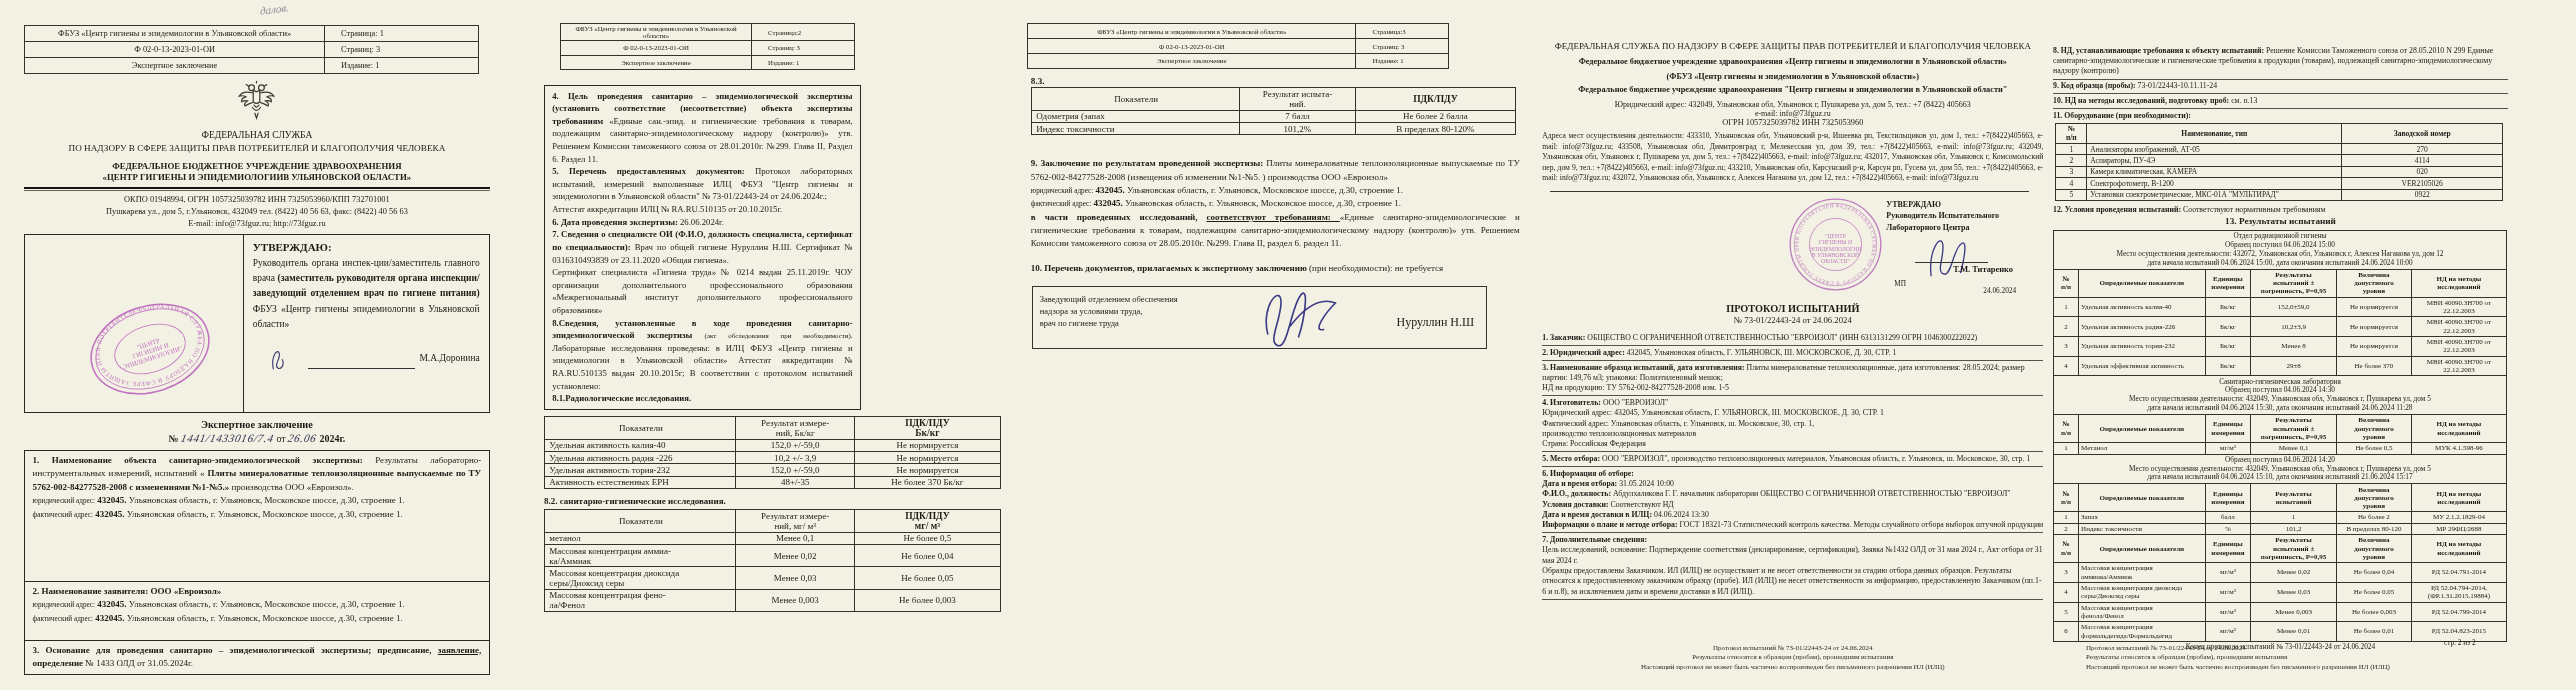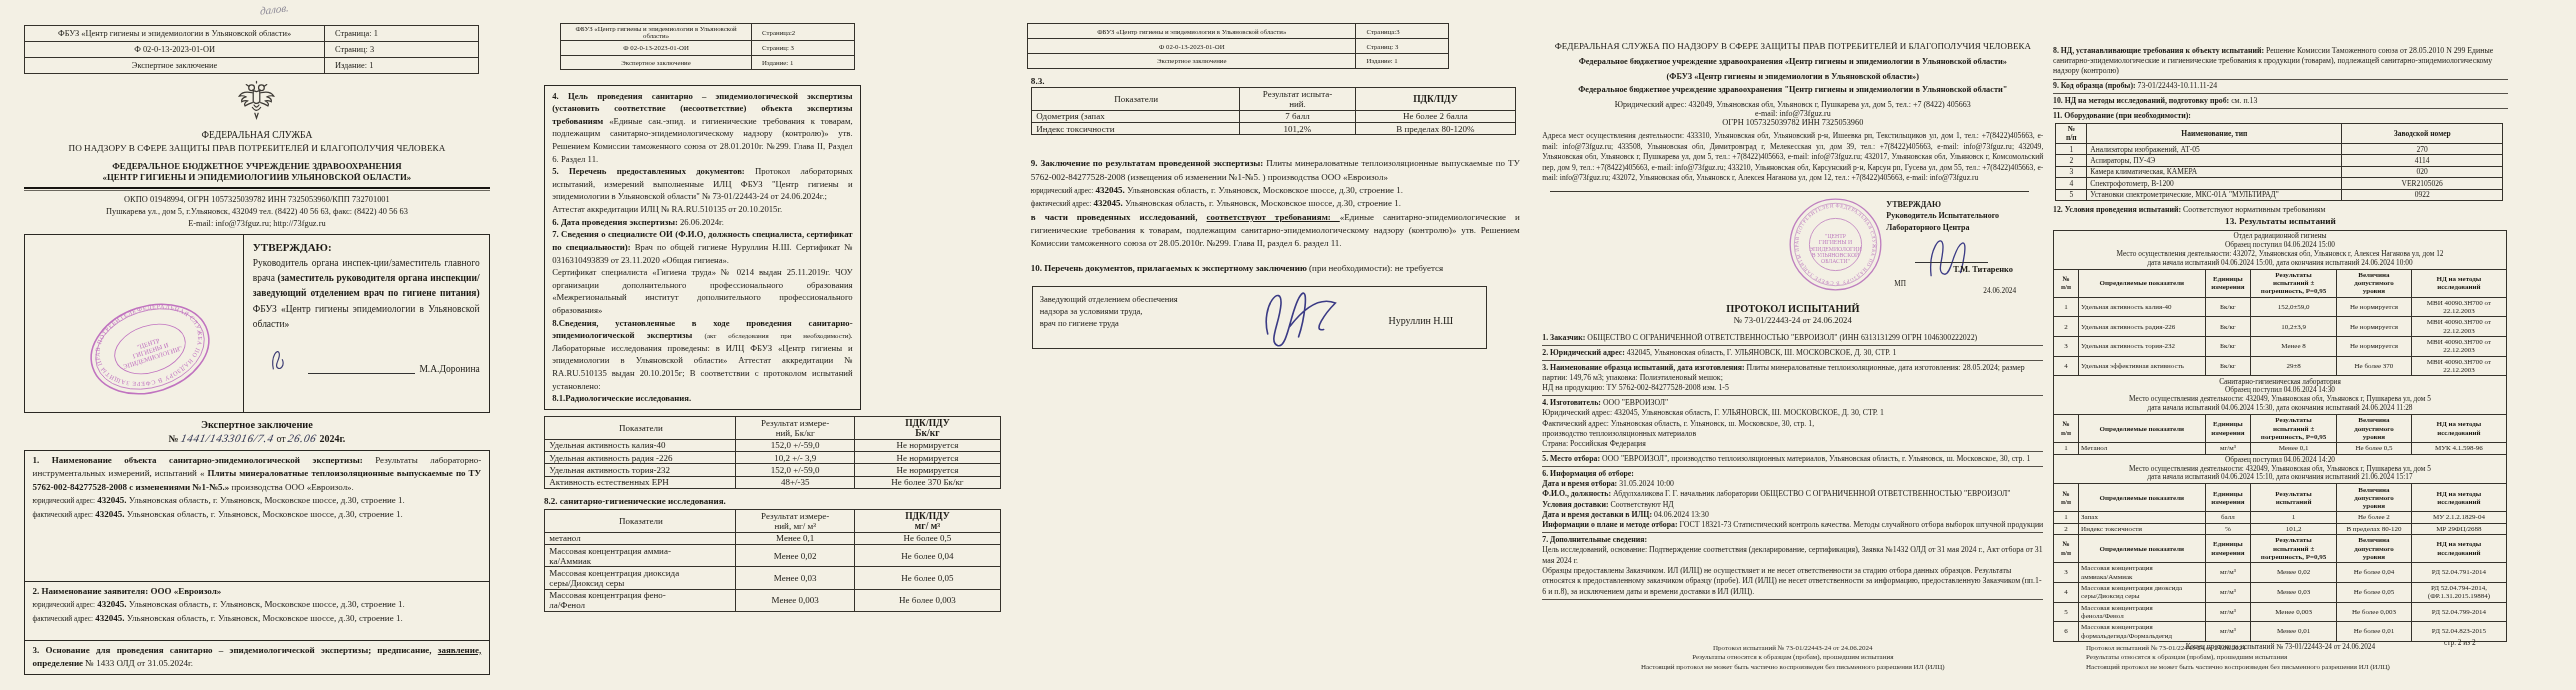--- a/index.html
+++ b/index.html
@@ -17,31 +17,31 @@
 .u{text-decoration:underline}
 span.sb{font-weight:normal;font-size:.8em}
 .jtext{text-align:justify}
 table{border-collapse:collapse;width:100%;table-layout:fixed}
 .bt td{border:1px solid #35322b;padding:0.7px 2.9px;vertical-align:middle;overflow:hidden}
 .bt{border:1.5px solid #35322b}
 tr.hdr td{text-align:center}
 td.sec{text-align:center}
 
 .htab td{border:1px solid #35322b;text-align:center;padding:0.7px 2.9px}
-.htab td:last-child{text-align:left;padding-left:10px}
+.htab td:last-child{text-align:left;padding-left:16px}
 .htab1 td{font-size:8.4px;height:16px}
 .htab2 td{font-size:6.8px;height:14.7px}
 
 #p1 .doc-lines{line-height:1.35}
 .rule-thick{height:2.9px;background:#171511;margin:1.5px 0 0.7px 0}
 .rule-thin{height:1.1px;background:#6a675e;margin:0 0 2.9px 0}
 .apbox{border:1.2px solid #2a2823;display:flex;min-height:179px;position:relative}
 .apbox .lcell{width:47%}
 .apbox .rcell{width:53%;border-left:1.1px solid #2a2823;padding:5.9px 8.8px 4.4px 8.8px}
-.sigrow{display:flex;align-items:flex-end;gap:4.4px;margin-top:10.3px}
+.sigrow{display:flex;align-items:center;gap:4.4px;margin-top:10.3px}
 .sigline{flex:1;border-bottom:1px solid #333;height:22px}
 .secbox{border:1.2px solid #2a2823;padding:2.9px 7.3px;font-size:9px;line-height:1.5}
 .secbox+.secbox{border-top:none}
 .hand{font-style:italic;color:#2f3350;letter-spacing:0.7px;transform:skewX(-12deg);display:inline-block;font-size:1.12em}
 .stamp{position:absolute;pointer-events:none}
 
 .bodybox{border:1.2px solid #2a2823;padding:3.7px 7.3px;font-size:8.7px;line-height:1.45}
 .t3 td{font-size:9px}
 .t3 td:first-child{text-align:left;padding-left:4.4px}
 .t3 td:not(:first-child){text-align:center}
@@ -323,21 +323,21 @@
     <div class="jtext" style="width:489px;margin:22px 0 0 8.8px;font-size:9px;line-height:1.48"><span class="b">9. Заключение по результатам проведенной экспертизы:</span><span> Плиты минераловатные теплоизоляционные выпускаемые по ТУ 5762-002-84277528-2008 (извещения об изме­нении №1-№5. ) производства ООО «Евроизол»</span><br><span class="sb">юридический адрес:</span><span class="b"> 432045.</span><span> Ульяновская область, г. Ульяновск, Московское шоссе, д.30, строение 1.</span><br><span class="sb">фактический адрес:</span><span class="b">  432045.</span><span> Ульяновская область,  г.  Ульяновск,  Московское  шоссе,  д.30, строение 1.</span><br><span class="b"> в части проведенных исследований, </span><span class="b u">соответствуют требованиям: </span><span>«Единые сани­тарно-эпидемиологические и гигиенические требования к товарам, подлежащим сани­тарно-эпидемиологическому надзору (контролю)» утв. Решением Комиссии таможен­ного союза от 28.05.2010г. №299. Глава II, раздел 6. раздел 11.</span></div>
     <div class="jtext" style="width:489px;margin:11.7px 0 0 8.8px;font-size:9px;line-height:1.45"><span class="b">10.  Перечень документов, прилагаемых к экспертному заключению</span><span> (при необхо­димости): не требуется</span></div>
 
     <div style="width:455px;margin:10.3px 0 0 9.5px;border:1.1px solid #35322b;min-height:63px;position:relative;padding:5.9px 7.3px">
       <div class="roleblock" style="font-size:8.5px;line-height:1.45;width:220px">Заведующий отделением обеспечения
 надзора за условиями труда,
 врач по гигиене труда</div>
       <svg class="abs" style="left:220px;top:-11.7px" width="103" height="81" viewBox="0 0 140 110">
         <path d="M20,80 C10,40 40,10 38,40 C36,66 20,92 34,96 C48,100 52,40 66,26 C76,16 70,60 62,84 M50,70 C70,44 92,30 112,38 C98,52 80,78 96,74" fill="none" stroke="#3b3b85" stroke-width="2.2" stroke-linecap="round"></path>
       </svg>
-      <div class="abs" style="left:356px;top:28px;font-size:10px">Нуруллин Н.Ш</div>
+      <div class="abs" style="left:364px;top:28px;font-size:12px">Нуруллин Н.Ш</div>
     </div>
   </div>
 
   <div class="page" id="p4">
 
     <div class="abs" style="left:7.3px;top:19px;width:501px">
       <div class="ctr" style="font-size:9px;line-height:1.35">ФЕДЕРАЛЬНАЯ СЛУЖБА ПО НАДЗОРУ В СФЕРЕ ЗАЩИТЫ ПРАВ ПОТРЕБИТЕЛЕЙ И БЛАГОПОЛУЧИЯ ЧЕЛОВЕКА</div>
       <div class="ctr b" style="font-size:8.3px;line-height:1.3;margin-top:5.1px">Федеральное бюджетное учреждение здравоохранения «Центр гигиены и эпидемиологии в Ульяновской области»</div>
       <div class="ctr b" style="font-size:8.3px;margin-top:4.4px">(ФБУЗ «Центр гигиены и эпидемиологии в Ульяновской области»)</div>
       <div class="ctr b" style="font-size:8.3px;line-height:1.3;margin-top:4.4px">Федеральное бюджетное учреждение здравоохранения "Центр гигиены и эпидемиологии в Ульяновской области"</div>

